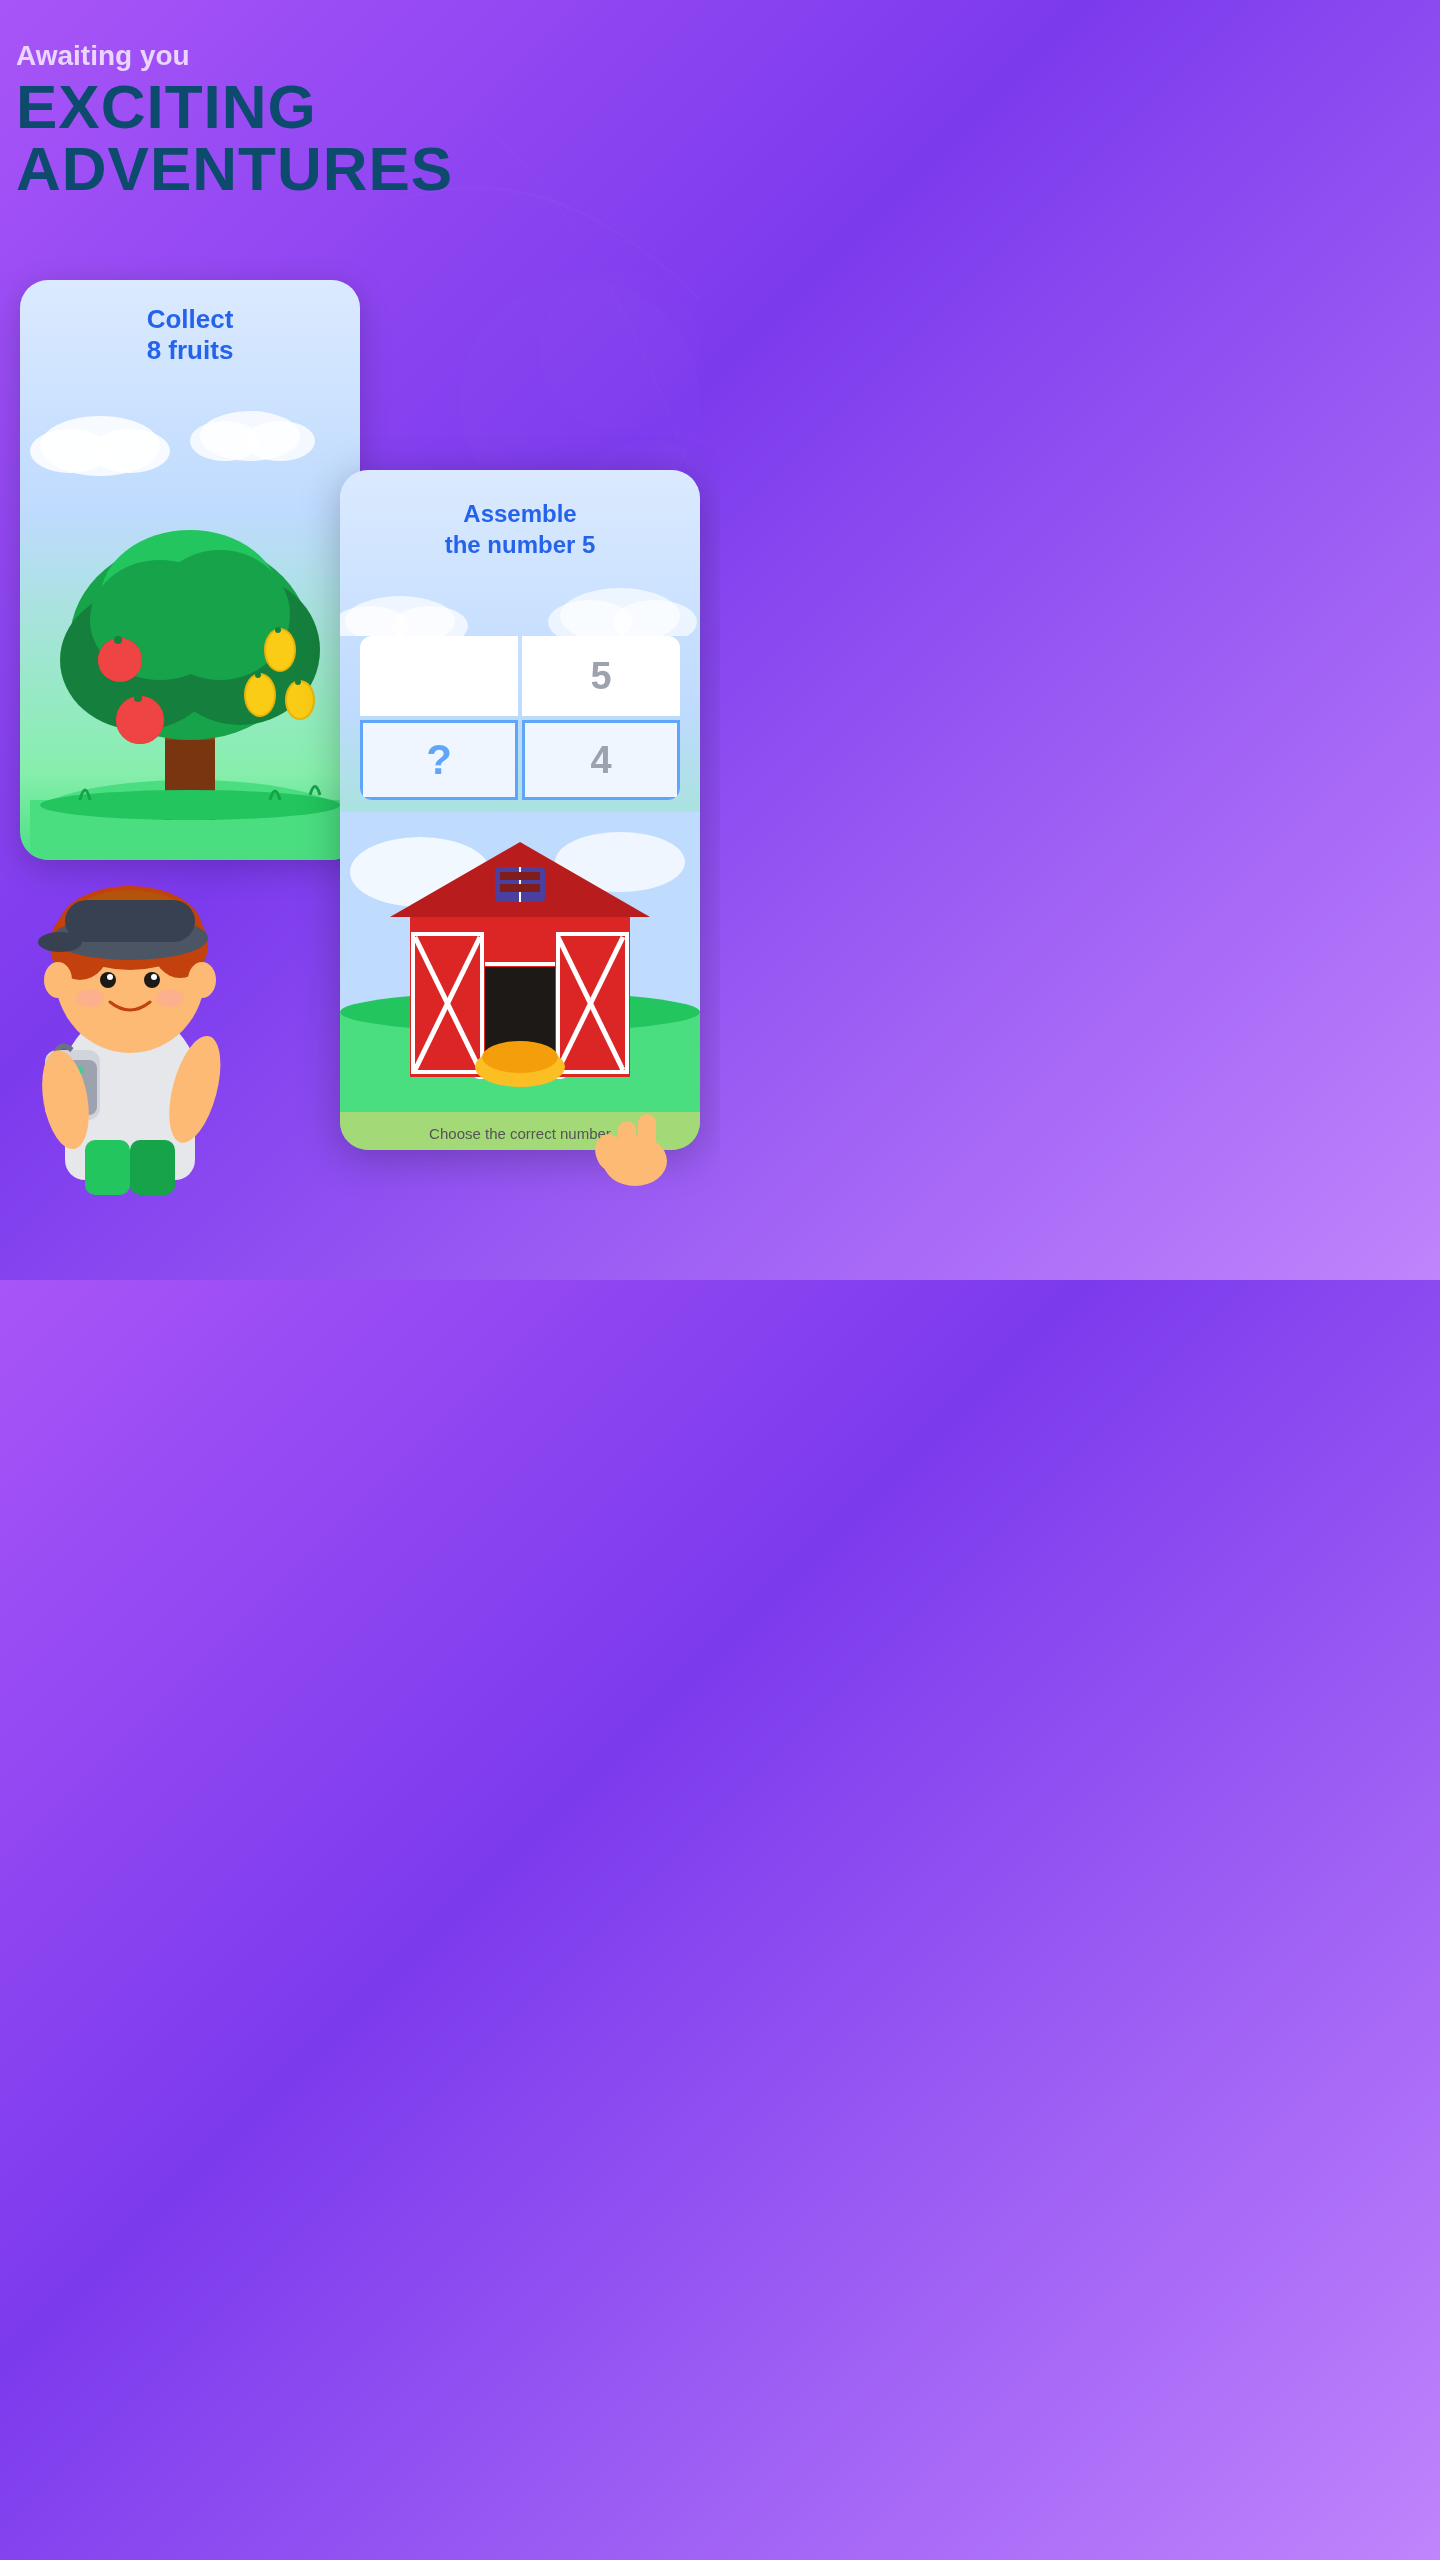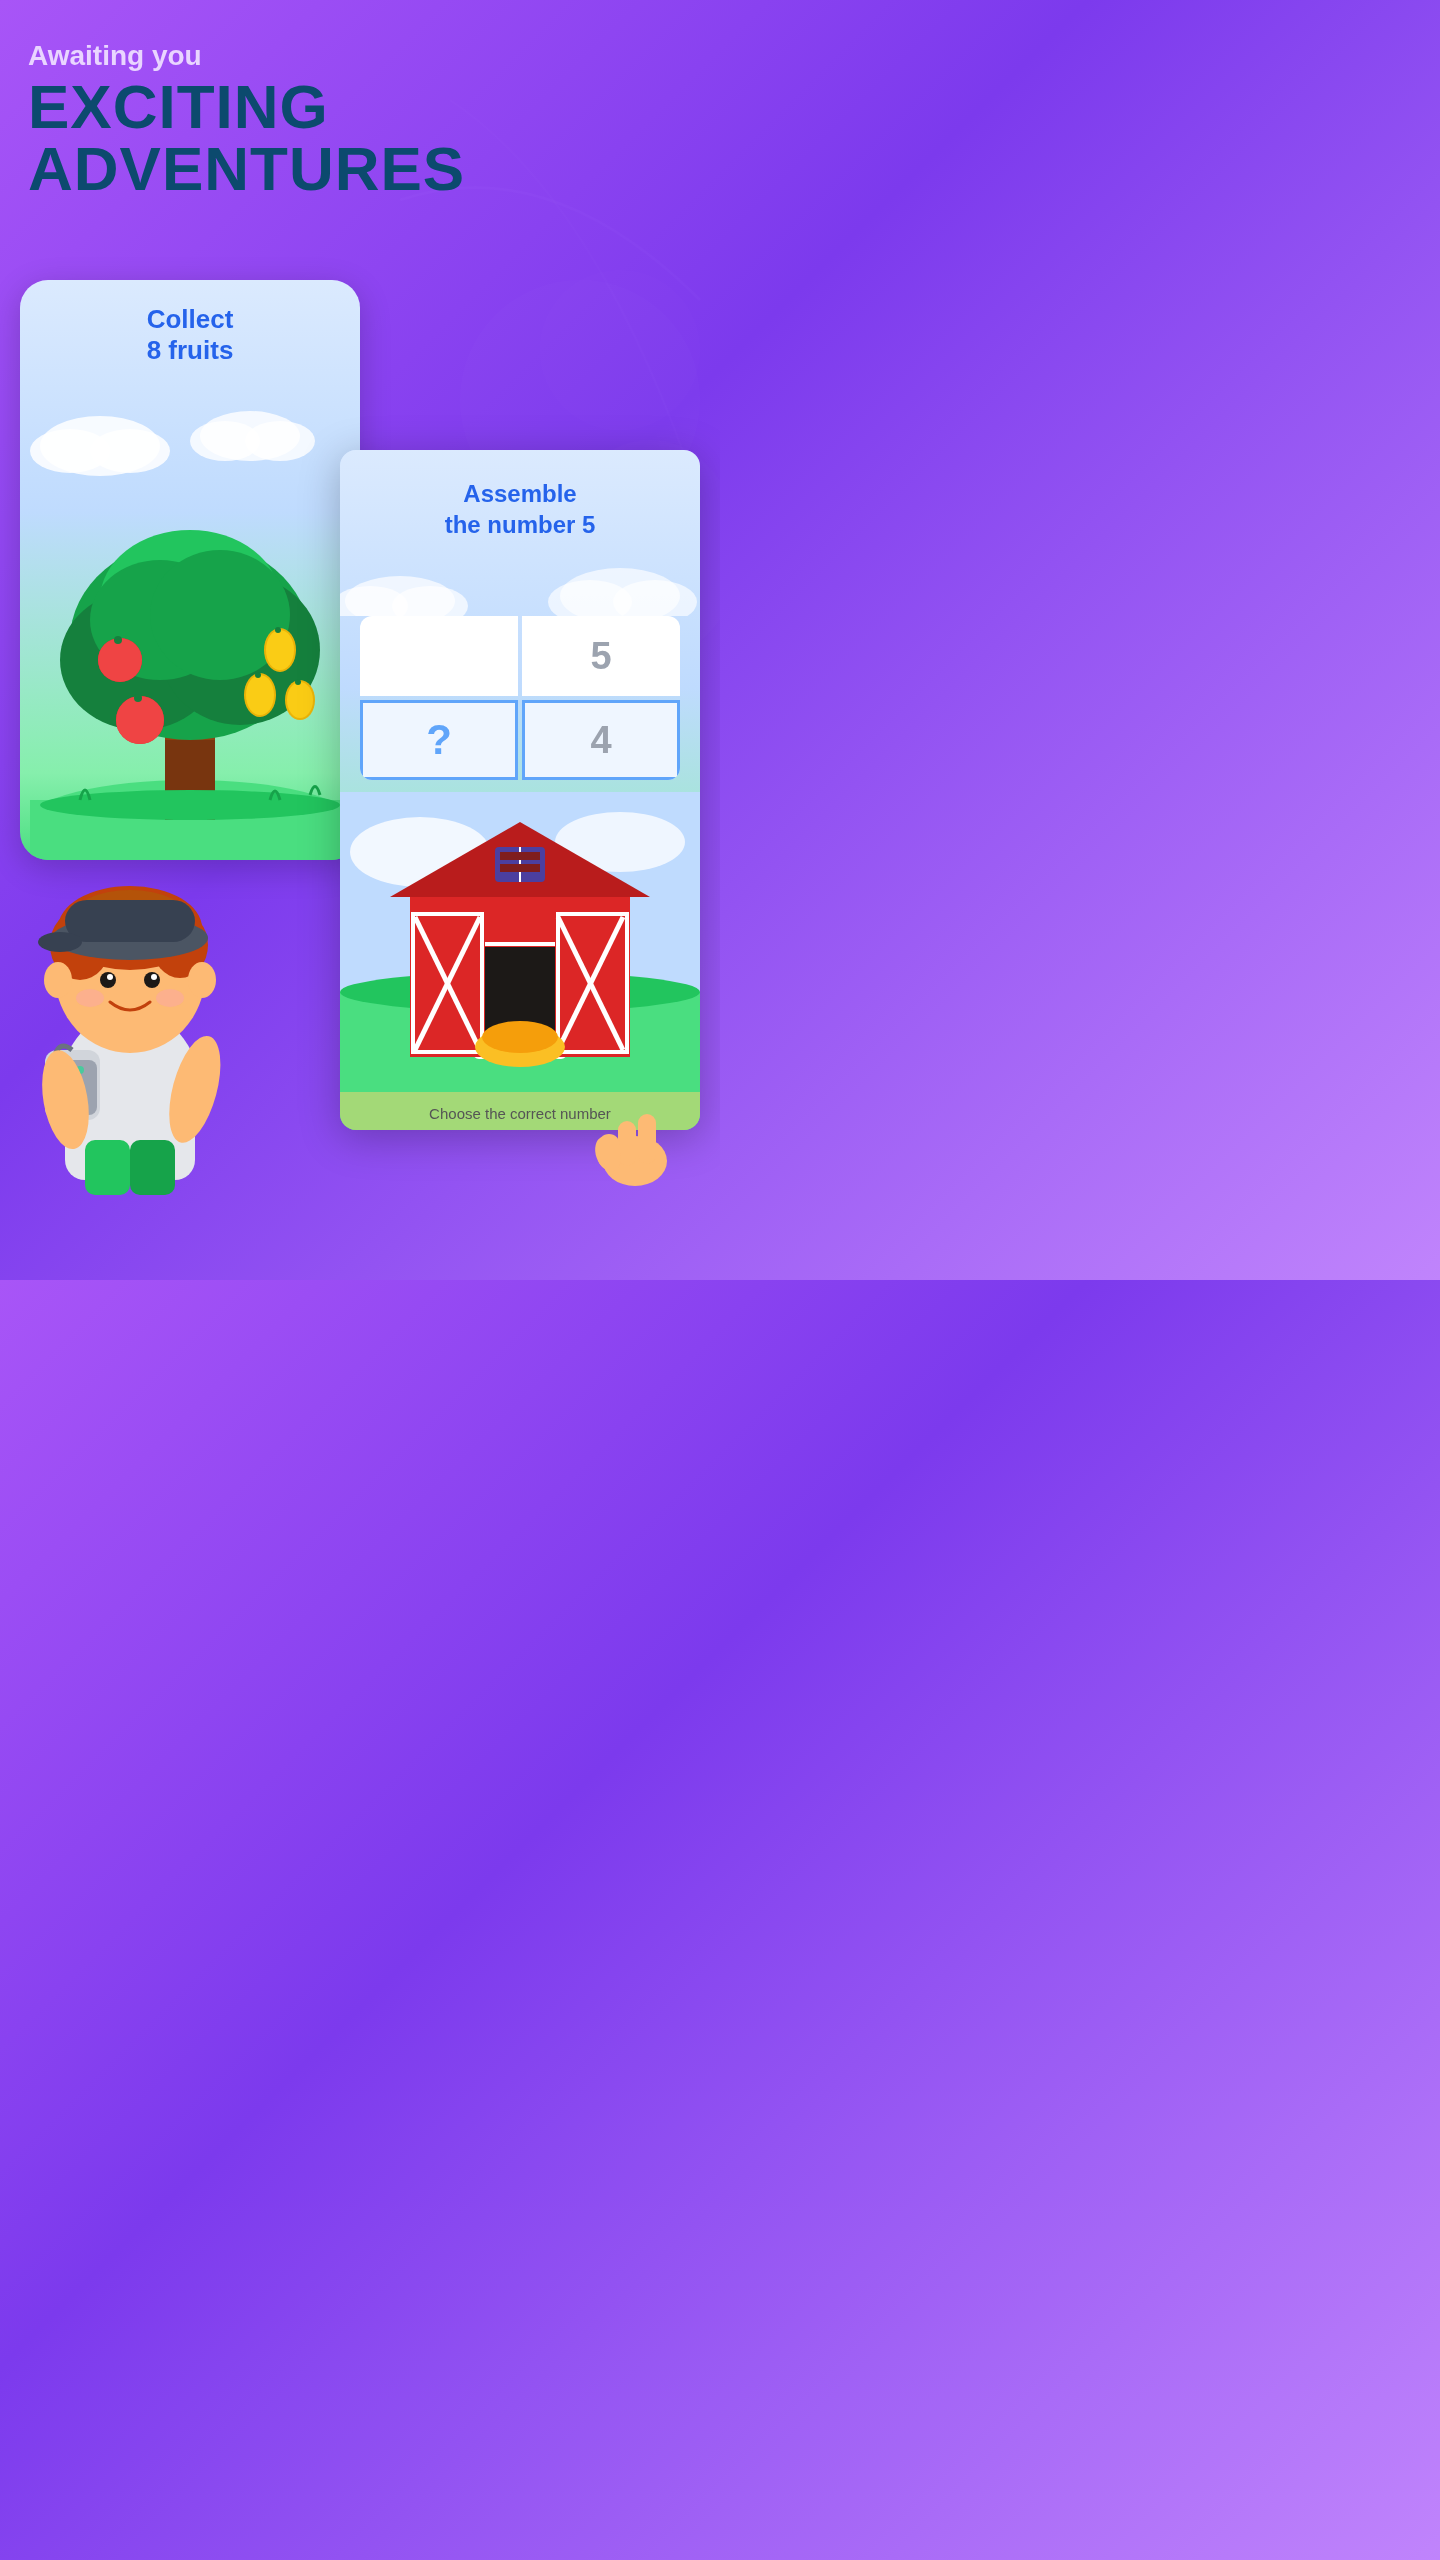--- a/index.html
+++ b/index.html
@@ -24,21 +24,21 @@
     .bg-decor svg {
       width: 100%;
       height: 100%;
       opacity: 0.15;
     }
 
     
     .header {
       position: absolute;
       top: 40px;
-      left: 28px;
+      left: 16px;
       z-index: 10;
     }
 
     .subtitle {
       color: #e9d5ff;
       font-size: 28px;
       font-weight: 600;
       margin-bottom: 4px;
     }
 
@@ -89,26 +89,26 @@
       position: absolute;
       bottom: 0;
       left: 0;
       right: 0;
       height: 420px;
     }
 
     
     .card2 {
       position: absolute;
-      top: 450px;
+      top: 470px;
       right: 20px;
       width: 360px;
       height: 680px;
       background: linear-gradient(180deg, #dbeafe 0%, #bfdbfe 35%, #86efac 75%, #4ade80 100%);
-      border-radius: 16px;
+      border-radius: 28px;
       overflow: hidden;
       z-index: 8;
       box-shadow: 0 8px 40px rgba(0,0,0,0.25);
     }
 
     .card2-header {
       text-align: center;
       padding: 28px 20px 16px;
     }
 

